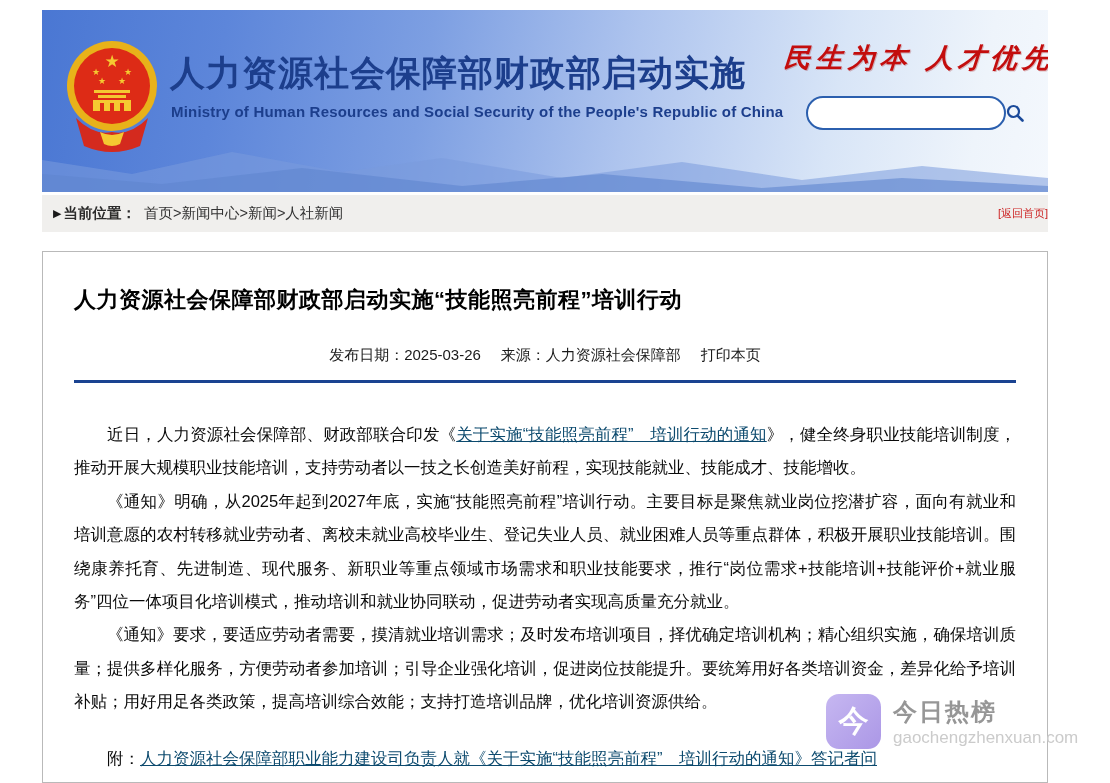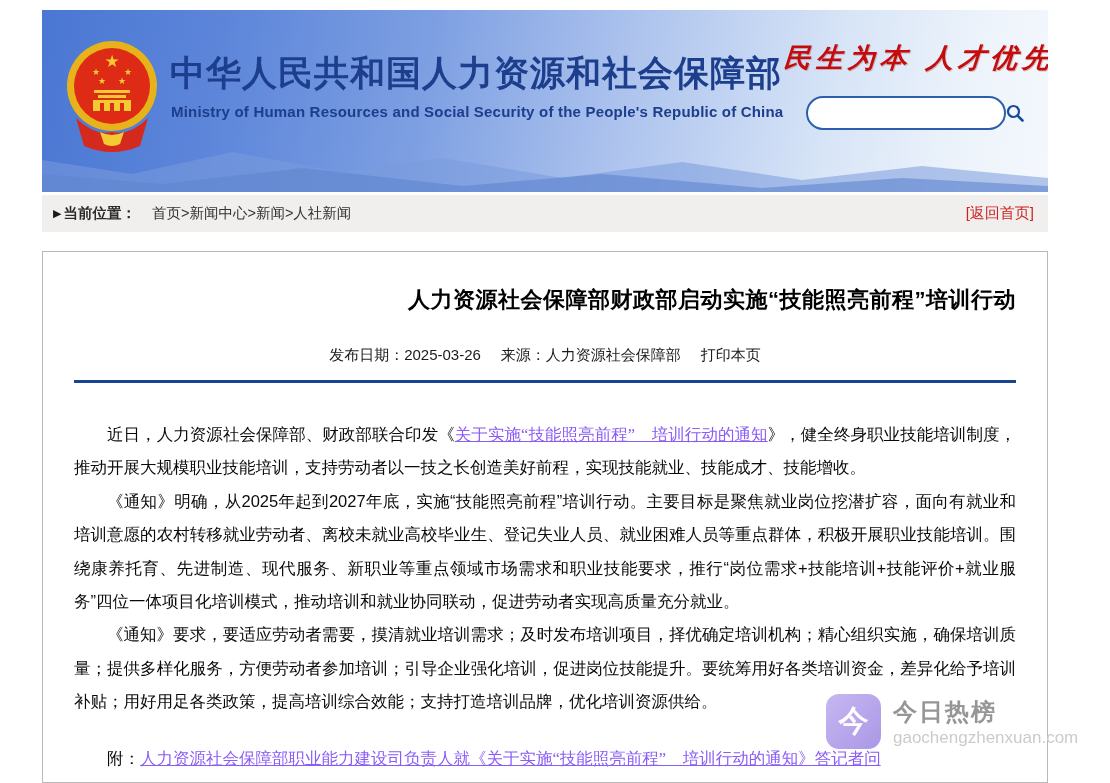--- a/index.html
+++ b/index.html
@@ -61,40 +61,40 @@
   .breadcrumb {
     position: relative;
     margin-top: 3px;
     width: 1006px; height: 37px;
     background: #f0efed;
     display: flex; align-items: center;
     font-size: 14.5px; color: #333;
   }
   .bc-arrow { margin-left: 11px; font-size: 11px; color: #1a1a1a; }
   .bc-label { margin-left: 2px; font-weight: 700; color: #2b2b2b; }
-  .bc-path { margin-left: 16px; color: #333; }
+  .bc-path { margin-left: 8px; color: #333; }
   .return-home {
-    margin-left: auto; margin-right: 14px;
-    color: #cc2222; text-decoration: none; cursor: pointer; font-size: 15px;
+    margin-left: auto; 
+    color: #cc2222; text-decoration: none; cursor: pointer; font-size: 11px;
   }
 
   
   .article-box {
     position: relative;
     margin-top: 19px;
     width: 1006px; height: 532px;
     box-sizing: border-box;
     background: #ffffff;
     border: 1px solid #b9b9b9;
     padding: 0 31px;
     overflow: hidden;
   }
   .article-title {
     margin: 33px 0 0 0;
-    text-align: right;
+    text-align: left;
     font-size: 22px; font-weight: 700; color: #000000;
     letter-spacing: 0.5px;
   }
   .article-meta {
     margin-top: 31px;
     display: flex; justify-content: center; gap: 20px;
     font-size: 15px; color: #1a1a1a;
   }
   .meta-item { white-space: nowrap; }
   .print-link { cursor: pointer; }
@@ -102,21 +102,21 @@
     margin: 15px 0 0 0;
     border: none; border-top: 3px solid #1a4391;
     height: 0;
   }
   .body-text { margin-top: 35px; }
   .body-text p {
     margin: 0;
     font-size: 16.5px; line-height: 33.4px; color: #0a0a0a;
     text-align: justify; text-indent: 2em;
   }
-  .body-text a { color: #8b5cf6; text-decoration: underline; cursor: pointer; font-family: Liberation Serif, serif; }
+  .body-text a { color: #0c4a6e; text-decoration: underline; cursor: pointer; }
   .attachment { margin-top: 23px !important; }
 
   
   .watermark { position: absolute; left: 826px; top: 694px; display: flex; }
   .wm-icon {
     width: 55px; height: 55px; border-radius: 13px;
     background: linear-gradient(135deg, #c6b7f1 0%, #ab97e6 100%);
     display: flex; align-items: center; justify-content: center;
     color: #ffffff; font-size: 30px; font-weight: 700;
   }
@@ -142,21 +142,21 @@
         <rect x="32" y="56" width="36" height="3" fill="#f5c931"></rect>
         <rect x="36" y="61" width="28" height="3" fill="#f5c931"></rect>
         <rect x="31" y="66" width="38" height="11" fill="#f5c931"></rect>
         <rect x="38" y="69" width="4" height="8" fill="#dd2b16"></rect>
         <rect x="48" y="69" width="4" height="8" fill="#dd2b16"></rect>
         <rect x="58" y="69" width="4" height="8" fill="#dd2b16"></rect>
         <path d="M14,84 Q32,102 50,98 Q68,102 86,84 L78,112 Q50,124 22,112 Z" fill="#d42a1e"></path>
         <path d="M38,98 Q50,104 62,98 L58,110 Q50,114 42,110 Z" fill="#f5c931"></path>
       </svg>
 
-      <div class="site-title-zh">中华人民共和国人力资源和社会保障部</div>
+      <div class="site-title-zh">人力资源社会保障部财政部启动实施</div>
       <div class="site-title-en">Ministry of Human Resources and Social Security of the People's Republic of China</div>
       <div class="slogan">民生为本 人才优先</div>
 
       <div class="search-pill">
         <input class="search-input" type="text" placeholder="" style="">
         <span class="search-icon-btn">
           <svg width="20" height="20" viewBox="0 0 20 20">
             <circle cx="8.5" cy="8.5" r="5.5" fill="none" stroke="#1a4a9a" stroke-width="2.2"></circle>
             <line x1="12.8" y1="12.8" x2="17.5" y2="17.5" stroke="#1a4a9a" stroke-width="2.6" stroke-linecap="round"></line>
           </svg>

